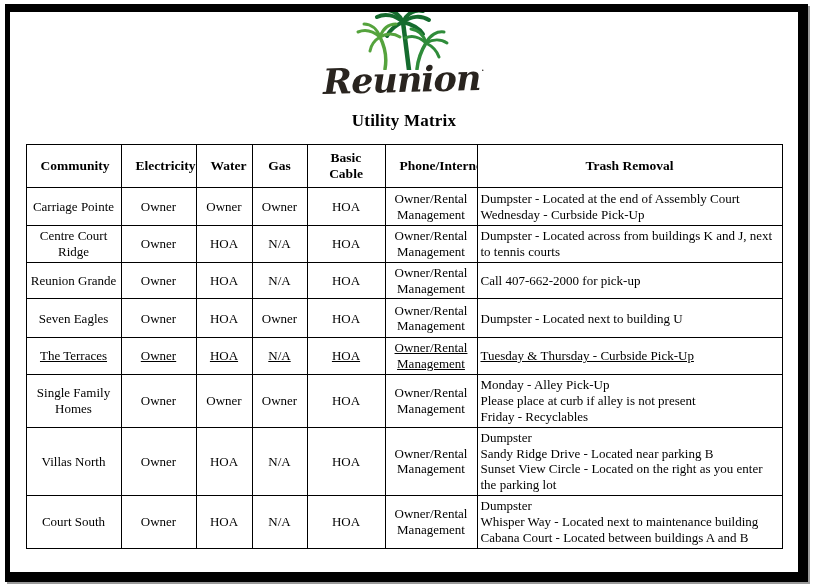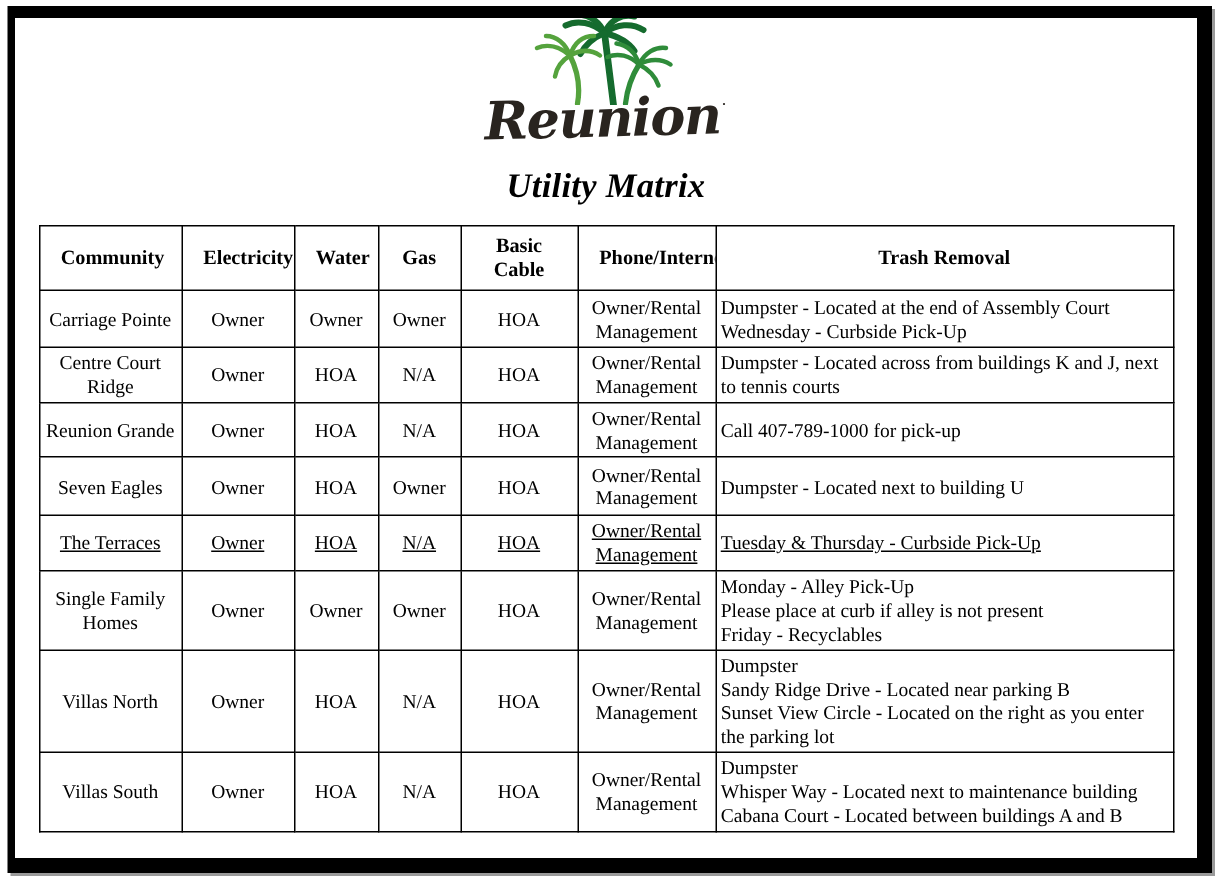--- a/index.html
+++ b/index.html
@@ -53,24 +53,23 @@
   }
   .reg-mark {
     display: inline-block;
     font-size: 12px;
     vertical-align: 18px;
     color: #29241f;
   }
   .doc-title {
     margin: 14px 0 0 0;
     font-family: "Liberation Serif", serif;
-    font-size: 23px;
+    font-size: 17px;
     font-weight: bold;
     letter-spacing: 0.2px;
-    font-style: italic;
   }
   table.utility {
     border-collapse: collapse;
     table-layout: fixed;
     width: 756px;
     margin: 13px auto 0 auto;
   }
   table.utility th,
   table.utility td {
     border: 1.5px solid #000;
@@ -182,21 +181,21 @@
             </td>
           </tr>
           <tr style="height: 34px;">
             <td>Reunion Grande</td>
             <td>Owner</td>
             <td>HOA</td>
             <td>N/A</td>
             <td>HOA</td>
             <td>Owner/Rental Management</td>
             <td>
-              <div class="trash-line">Call 407-789-1000 for pick-up</div>
+              <div class="trash-line">Call 407-662-2000 for pick-up</div>
             </td>
           </tr>
           <tr style="height: 39px;">
             <td>Seven Eagles</td>
             <td>Owner</td>
             <td>HOA</td>
             <td>Owner</td>
             <td>HOA</td>
             <td>Owner/Rental Management</td>
             <td>
@@ -234,21 +233,21 @@
             <td>N/A</td>
             <td>HOA</td>
             <td>Owner/Rental Management</td>
             <td>
               <div class="trash-line">Dumpster</div>
               <div class="trash-line">Sandy Ridge Drive - Located near parking B</div>
               <div class="trash-line">Sunset View Circle - Located on the right as you enter the parking lot</div>
             </td>
           </tr>
           <tr style="height: 52px;">
-            <td>Villas South</td>
+            <td>Court South</td>
             <td>Owner</td>
             <td>HOA</td>
             <td>N/A</td>
             <td>HOA</td>
             <td>Owner/Rental Management</td>
             <td>
               <div class="trash-line">Dumpster</div>
               <div class="trash-line">Whisper Way - Located next to maintenance building</div>
               <div class="trash-line">Cabana Court - Located between buildings A and B</div>
             </td>

